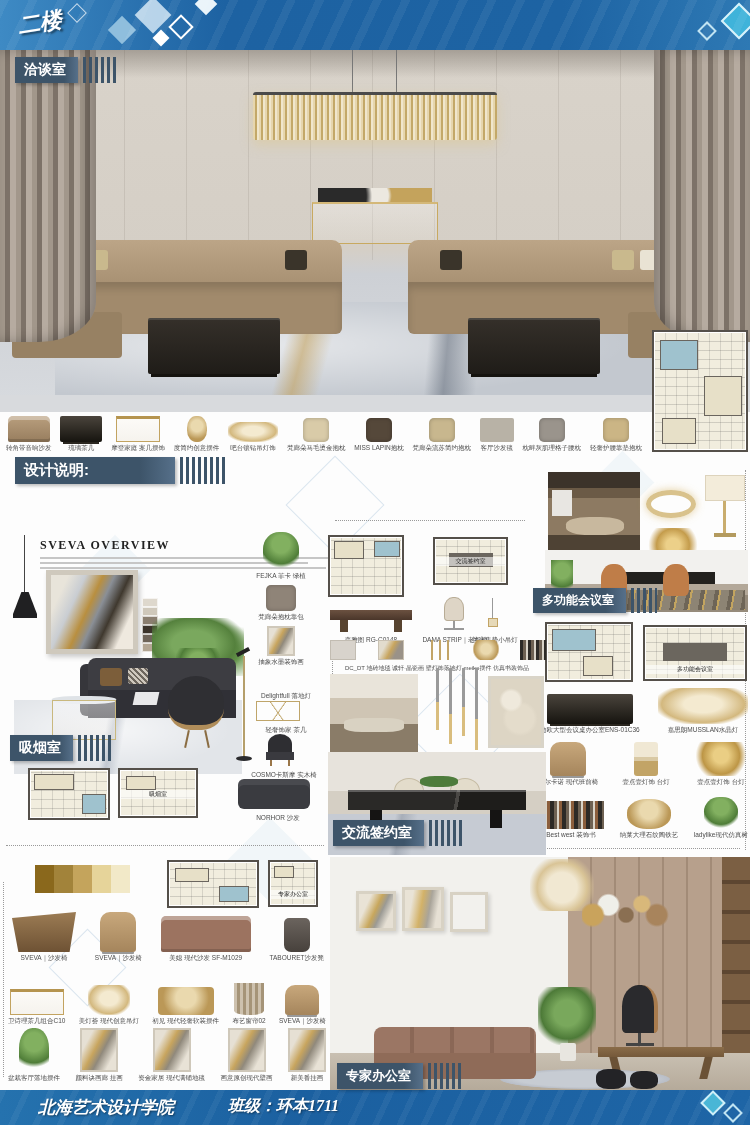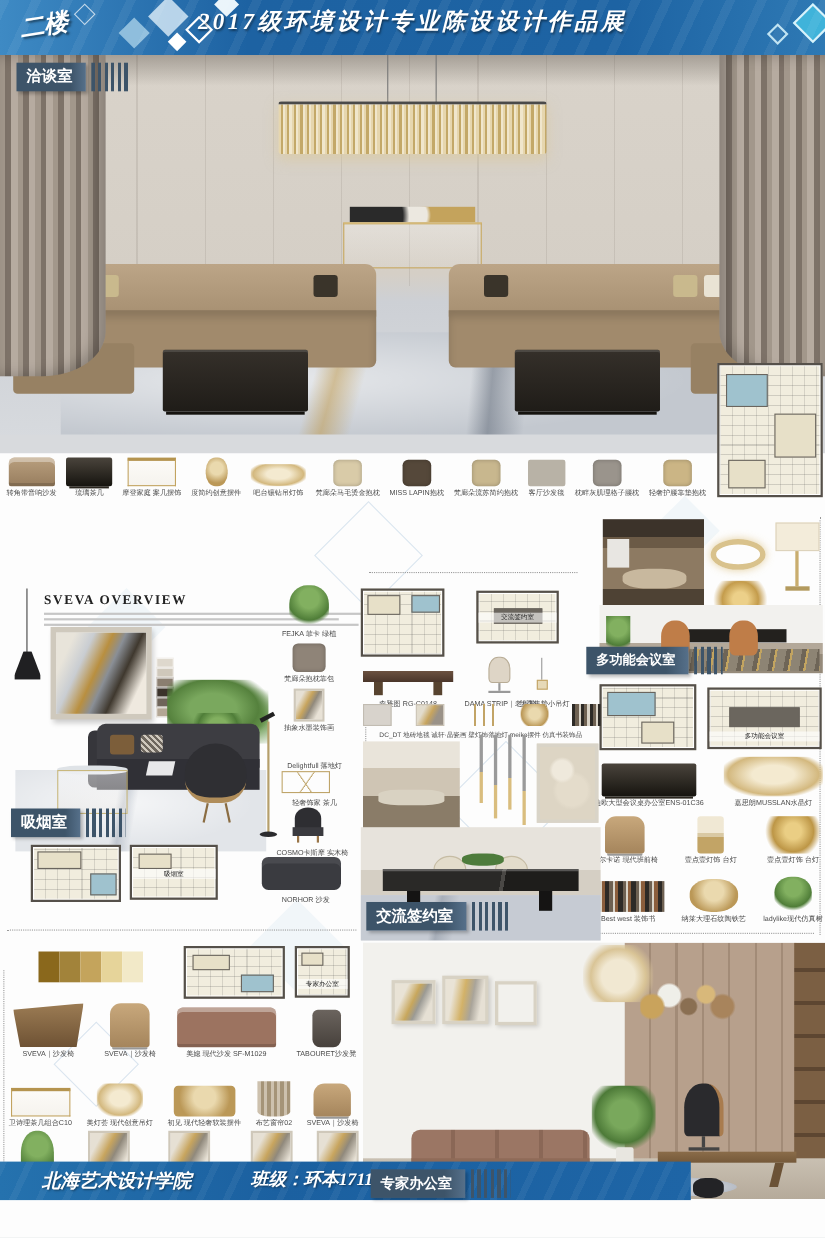--- a/index.html
+++ b/index.html
@@ -10,21 +10,21 @@
 .wm.f{background:rgba(160,195,225,.12);border:none}
 .dot-h{position:absolute;border-top:1.5px dotted #9a9a9a;z-index:2}
 .dot-v{position:absolute;border-left:1.5px dotted #9a9a9a;z-index:2}
 
 .header{position:absolute;left:0;top:0;width:750px;height:50px;background:linear-gradient(90deg,#3e8ac4,#1d62a2 30%,#1d63a3 75%,#2e79b4);z-index:5;overflow:hidden}
 .header:after{content:"";position:absolute;inset:0;background:repeating-linear-gradient(115deg,rgba(255,255,255,.06) 0 8px,transparent 8px 26px)}
 .h-title{position:absolute;left:0;right:0;top:5px;text-align:center;color:#fff;font:bold italic 21px "Liberation Serif",serif;letter-spacing:3px;text-shadow:1px 2px 2px rgba(0,0,0,.45);z-index:2}
 .h-sub{position:absolute;left:0;right:0;top:32px;text-align:center;color:#fff;font:bold italic 10px "Liberation Serif",serif;letter-spacing:.5px;text-shadow:1px 1px 1px rgba(0,0,0,.4);z-index:2}
 .floor-badge{position:absolute;left:18px;top:8px;color:#fff;font:bold italic 22px "Liberation Serif",serif;transform:rotate(-9deg);text-shadow:2px 2px 2px rgba(0,0,0,.5);z-index:3}
 .hd{position:absolute;transform:rotate(45deg)}
-.footer{position:absolute;left:0;top:1056px;width:628px;height:35px;background:linear-gradient(90deg,#2572ae,#1b60a0 40%,#1e65a6);z-index:5;overflow:hidden}
+.footer{position:absolute;left:0;top:1090px;width:750px;height:35px;background:linear-gradient(90deg,#2572ae,#1b60a0 40%,#1e65a6);z-index:5;overflow:hidden}
 .footer:after{content:"";position:absolute;inset:0;background:repeating-linear-gradient(115deg,rgba(255,255,255,.05) 0 6px,transparent 6px 22px)}
 .f-txt{position:absolute;top:6px;color:#fff;font:bold italic 17px "Liberation Serif",serif;text-shadow:1px 1px 2px rgba(0,0,0,.45);z-index:2;white-space:nowrap}
 
 .rlabel{position:absolute;display:flex;align-items:stretch;z-index:6}
 .rlabel .box{background:linear-gradient(90deg,#3d5469 0 78%,#56708a);color:#fff;font-weight:bold;padding:4px 12px 4px 9px;box-shadow:2px 2px 3px rgba(0,0,0,.25);white-space:nowrap}
 .rlabel .stripes{width:36px;margin-left:5px;background:repeating-linear-gradient(90deg,#3d5469 0 3px,transparent 3px 6px)}
 
 .plan{position:absolute;z-index:3;background:repeating-linear-gradient(0deg,rgba(70,70,70,.20) 0 1px,transparent 1px 9px),repeating-linear-gradient(90deg,rgba(70,70,70,.16) 0 1px,transparent 1px 11px),#f1edde;border:2px solid #55504a;box-shadow:inset 0 0 0 1px #fff}
 .plan .rm{position:absolute;border:1px solid #6a655e}
 .plan .cap{position:absolute;left:0;right:0;text-align:center;font-size:6px;color:#222;background:rgba(255,255,255,.6);white-space:nowrap;z-index:2}
@@ -107,21 +107,20 @@
   <div class="header">
     <div class="hd" style="left:140px;top:2px;width:26px;height:26px;background:rgba(210,230,245,.85)"></div>
     <div class="hd" style="left:172px;top:18px;width:18px;height:18px;border:2px solid #fff"></div>
     <div class="hd" style="left:112px;top:20px;width:20px;height:20px;background:#8fbedd"></div>
     <div class="hd" style="left:198px;top:-4px;width:16px;height:16px;background:#eaf4fa"></div>
     <div class="hd" style="left:155px;top:32px;width:12px;height:12px;background:#fff"></div>
     <div class="hd" style="left:70px;top:6px;width:14px;height:14px;border:1px solid rgba(255,255,255,.7)"></div>
     <div class="hd" style="left:726px;top:8px;width:26px;height:26px;background:#3fb3da;border:2px solid #d8f1fa"></div>
     <div class="hd" style="left:700px;top:24px;width:14px;height:14px;border:2px solid #bfe3f2"></div>
     <div class="floor-badge">二楼</div>
-    <div class="h-title">2017级环境设计专业陈设设计作品展</div>
   </div>
 
   <div class="scene" style="left:0;top:50px;width:750px;height:362px;background:linear-gradient(180deg,#d9d3ca 0%,#d5cfc6 55%,#cdd0d5 62%,#d8dbdf 100%)">
     <div class="p" style="left:0;top:0;width:750px;height:210px;background:repeating-linear-gradient(90deg,rgba(90,80,70,.12) 0 1px,transparent 1px 62px)"></div>
     <div class="p" style="left:0;top:0;width:750px;height:28px;background:linear-gradient(rgba(70,62,54,.35),transparent)"></div>
     <div class="p" style="left:352px;top:0;width:1px;height:45px;background:#777"></div>
     <div class="p" style="left:396px;top:0;width:1px;height:45px;background:#777"></div>
     <div class="p" style="left:253px;top:42px;width:244px;height:48px;background:repeating-linear-gradient(90deg,#e6d6ae 0 2px,#c3a868 2px 4px,#f0e6cc 4px 6px);border-top:3px solid #4a4a4a;border-radius:3px;box-shadow:0 5px 12px rgba(220,200,150,.55)"></div>
     <div class="p" style="left:318px;top:138px;width:114px;height:14px;background:radial-gradient(circle at 15% 60%,#2a2a2a 0 32%,transparent 38%),radial-gradient(circle at 48% 55%,#ece8e0 0 26%,transparent 32%),radial-gradient(circle at 80% 60%,#c4a35c 0 26%,transparent 32%)"></div>
     <div class="p" style="left:312px;top:152px;width:126px;height:42px;border:1px solid #c8a960;border-top:2px solid #d4b878;background:linear-gradient(rgba(255,255,255,.3),rgba(240,235,225,.15))"></div>
@@ -213,20 +212,21 @@
         <div class="lbl">枕畔灰肌理格子腰枕</div>
       </div>
 
       <div class="it">
         <div class="th" data-kind="pillow" style="background: rgb(203, 181, 133);"></div>
         <div class="lbl">轻奢护腰靠垫抱枕</div>
       </div>
     </div>
 
   <div class="rlabel" style="left:15px;top:457px;font-size:15px">
+    <span class="box" style="min-width:160px">设计说明:</span>
       <span class="stripes" style="width:48px"></span>
   </div>
   <div class="dot-h" style="left:335px;top:520px;width:190px"></div>
 
   <div class="scene" style="left:548px;top:472px;width:92px;height:88px;background:linear-gradient(180deg,#3c332a 0 18%,#6b5a46 18% 30%,#8d7a62 30% 72%,#4e4234 72%)">
     <div class="p" style="left:18px;top:45px;width:58px;height:18px;background:#c8b89e;border-radius:40%"></div>
     <div class="p" style="left:4px;top:18px;width:20px;height:26px;background:#e8e6e2"></div>
   </div>
   <div class="p" style="left:642px;top:482px;width:58px;height:46px;z-index:3">
     <div style="width:50px;height:28px;margin:8px auto 0;border:5px solid #d9c28c;border-radius:50%;box-shadow:0 0 8px rgba(220,190,120,.7)"></div>

